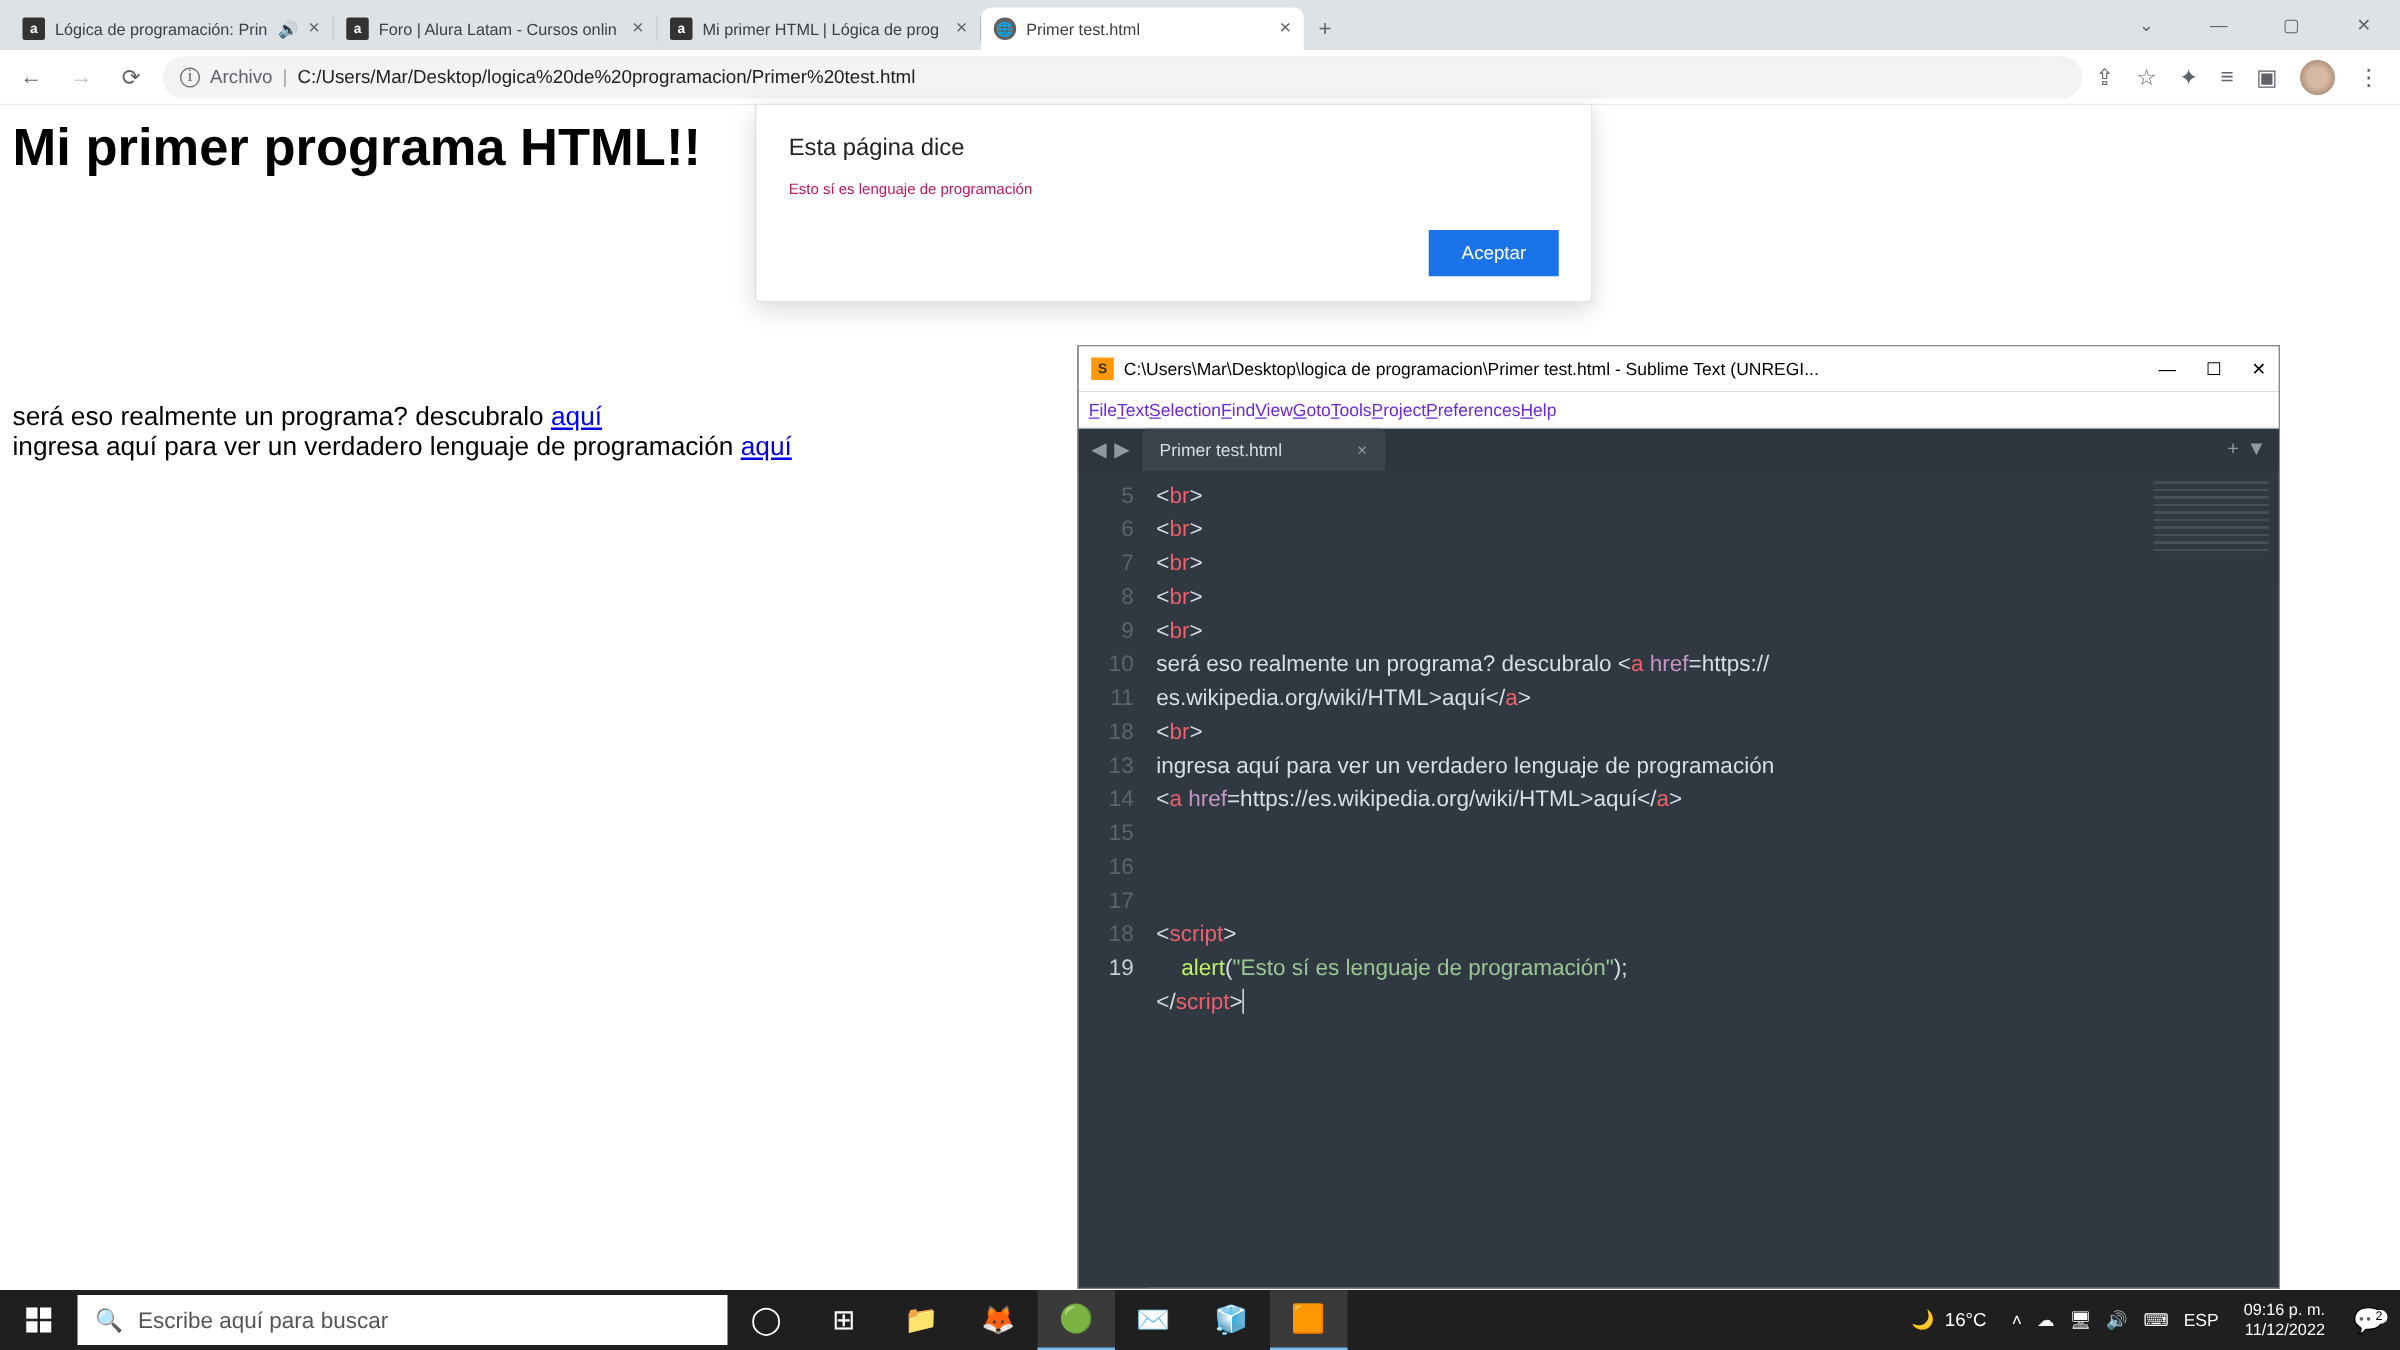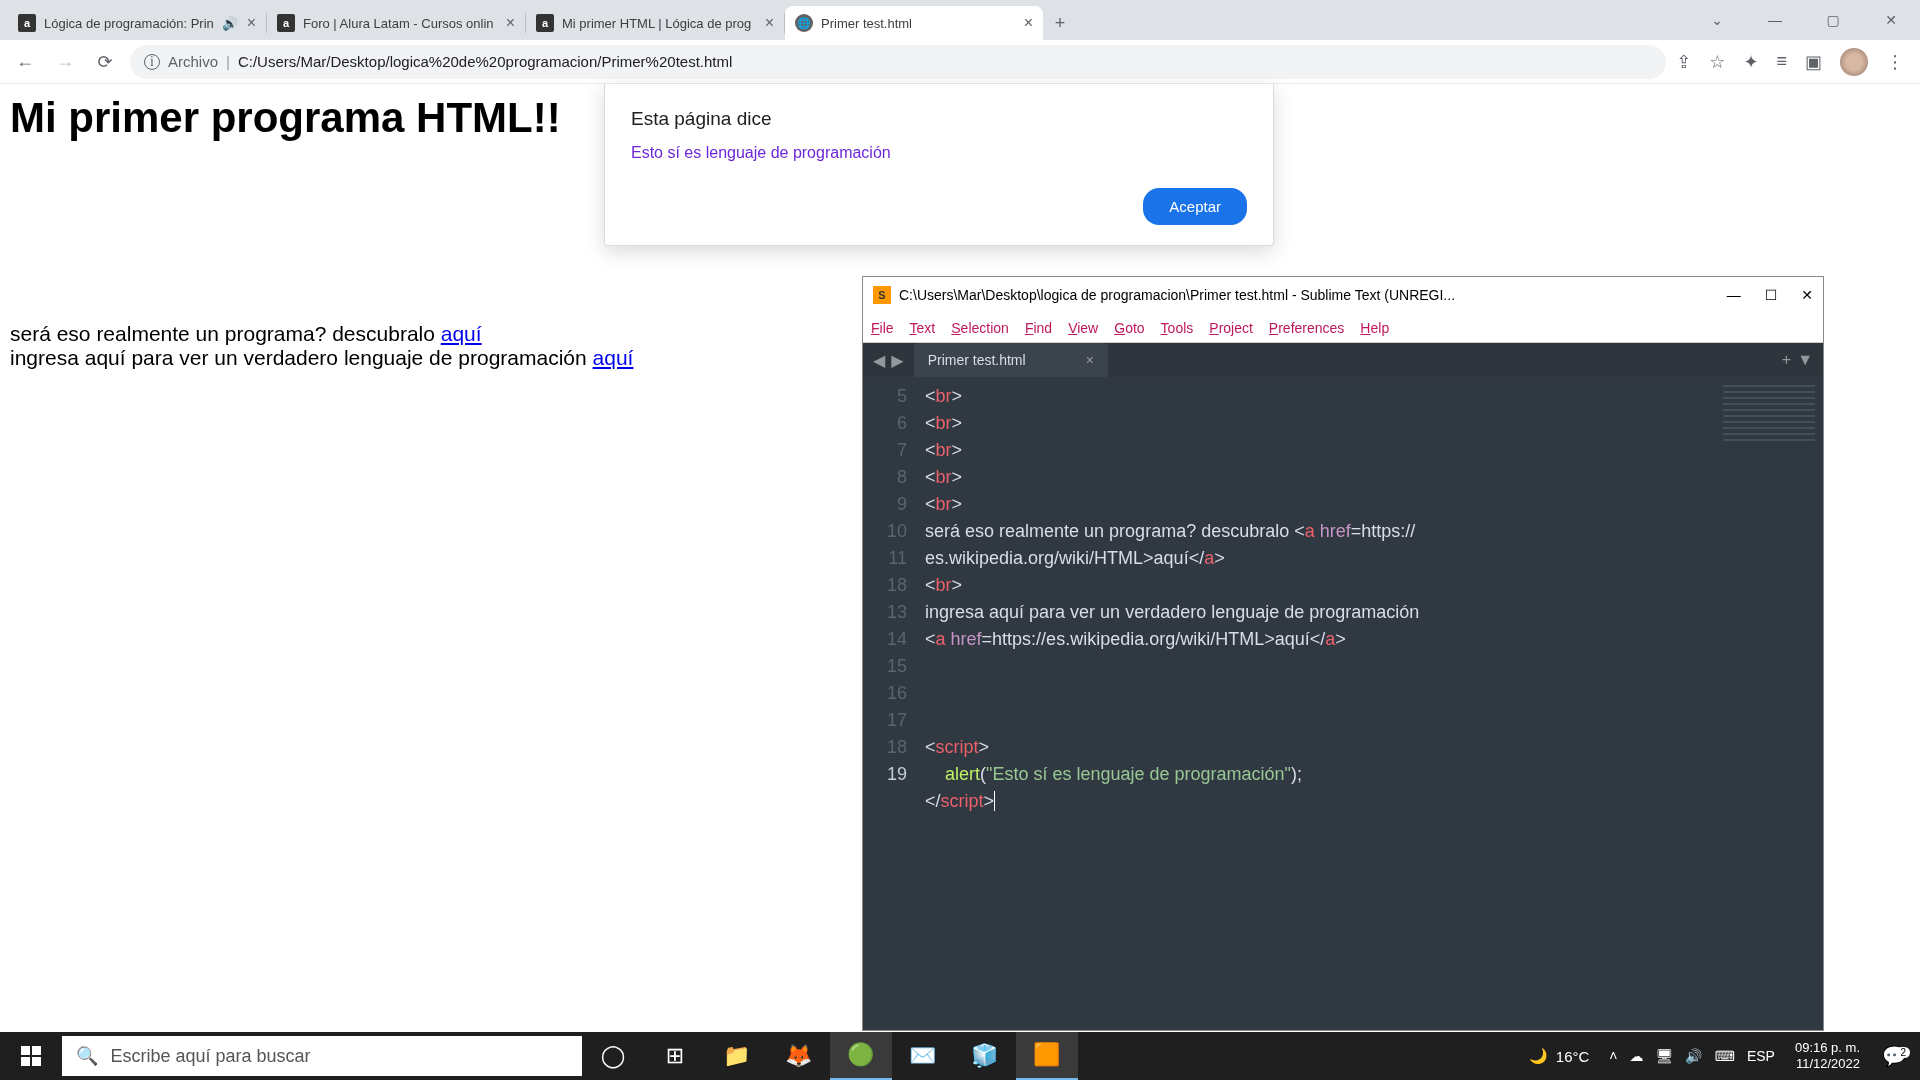--- a/index.html
+++ b/index.html
@@ -31,31 +31,31 @@
 
   
   .page { position: absolute; top: 84px; left: 0; right: 0; bottom: 48px; background: #fff; padding: 10px; font-family: "Times New Roman", serif; }
   .page h1 { font-size: 42px; font-weight: bold; margin-bottom: 180px; }
   .page .line { font-size: 21px; color: #000; }
   .page a { color: #0000ee; text-decoration: underline; }
 
   
   .dialog { position: absolute; top: 84px; left: 604px; width: 670px; background: #fff; border: 1px solid #dadce0; border-top: none; border-radius: 0 0 4px 4px; box-shadow: 0 6px 20px rgba(0,0,0,0.15); padding: 24px 26px 20px 26px; z-index: 5; }
   .dialog .dtitle { font-size: 19px; color: #202124; margin-bottom: 14px; }
-  .dialog .dmsg { font-size: 16px; color: #6d28d9; margin-bottom: 26px; }
+  .dialog .dmsg { font-size: 12px; color: #be185d; margin-bottom: 26px; }
   .dialog .dbtns { display: flex; justify-content: flex-end; }
-  .dialog button { background: #1a73e8; color: #fff; border: none; padding: 10px 26px; border-radius: 16px; font-size: 15px; cursor: pointer; }
+  .dialog button { background: #1a73e8; color: #fff; border: none; padding: 10px 26px; border-radius: 0; font-size: 15px; cursor: pointer; }
 
   
   .sublime { position: absolute; top: 276px; left: 862px; width: 962px; height: 755px; background: #303841; border: 1px solid #888; z-index: 10; display: flex; flex-direction: column; font-family: "Segoe UI", Arial, sans-serif; }
   .sublime .title-bar { height: 36px; background: #fff; display: flex; align-items: center; padding: 0 10px; gap: 8px; font-size: 14px; color: #000; }
   .sublime .title-bar .sicon { width: 18px; height: 18px; background: #ff9800; display: flex; align-items: center; justify-content: center; font-size: 11px; font-weight: bold; color: #333; }
   .sublime .title-bar .ttext { flex: 1; overflow: hidden; white-space: nowrap; text-overflow: ellipsis; }
   .sublime .title-bar .wbtns { display: flex; gap: 24px; font-size: 14px; }
-  .sublime .menu-bar { height: 30px; background: #fff; display: flex; align-items: center; padding: 0 8px; gap: 16px; font-size: 14px; color: #be185d; border-bottom: 1px solid #ccc; }
+  .sublime .menu-bar { height: 30px; background: #fff; display: flex; align-items: center; padding: 0 8px; gap: 0; font-size: 14px; color: #6d28d9; border-bottom: 1px solid #ccc; }
   .sublime .menu-bar span:first-letter { text-decoration: underline; }
   .sublime .tab-row { height: 34px; background: #2e353d; display: flex; align-items: center; }
   .sublime .tab-row .navset { display: flex; padding: 0 10px; color: #91999f; gap: 6px; }
   .sublime .tab-row .stab { background: #3b434c; height: 34px; display: flex; align-items: center; padding: 0 14px; gap: 60px; font-size: 14px; color: #d8dee9; border-radius: 4px 4px 0 0; }
   .sublime .tab-row .stab .sx { color: #91999f; }
   .sublime .tab-row .sright { margin-left: auto; padding-right: 10px; color: #91999f; display: flex; gap: 6px; }
   .sublime .editor { flex: 1; display: flex; font-family: Consolas, monospace; font-size: 18px; line-height: 27px; position: relative; }
   .sublime .gutter { width: 54px; background: #303841; color: #5a6570; text-align: right; padding: 6px 10px 0 0; }
   .sublime .gutter .ln { height: 27px; }
   .sublime .gutter .ln.hl { color: #c5ced6; }

